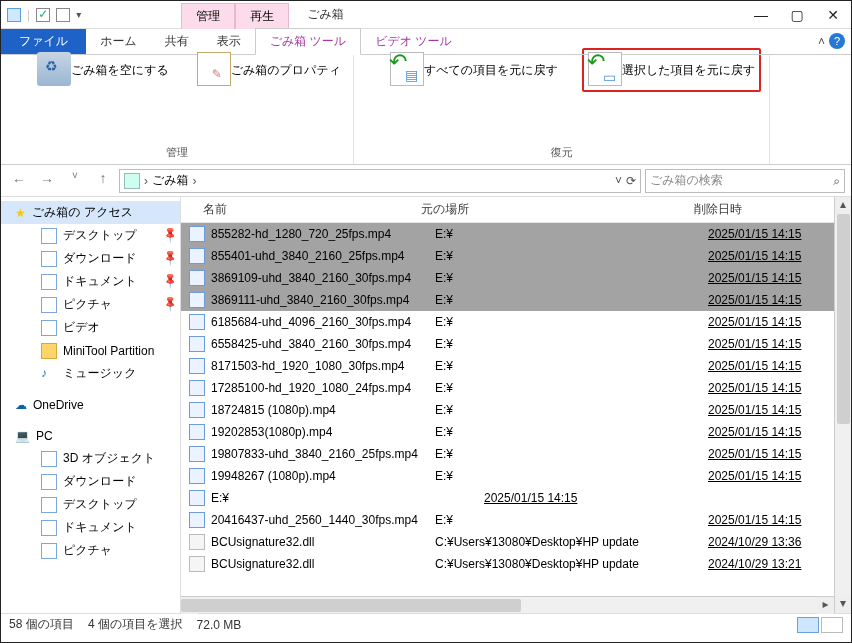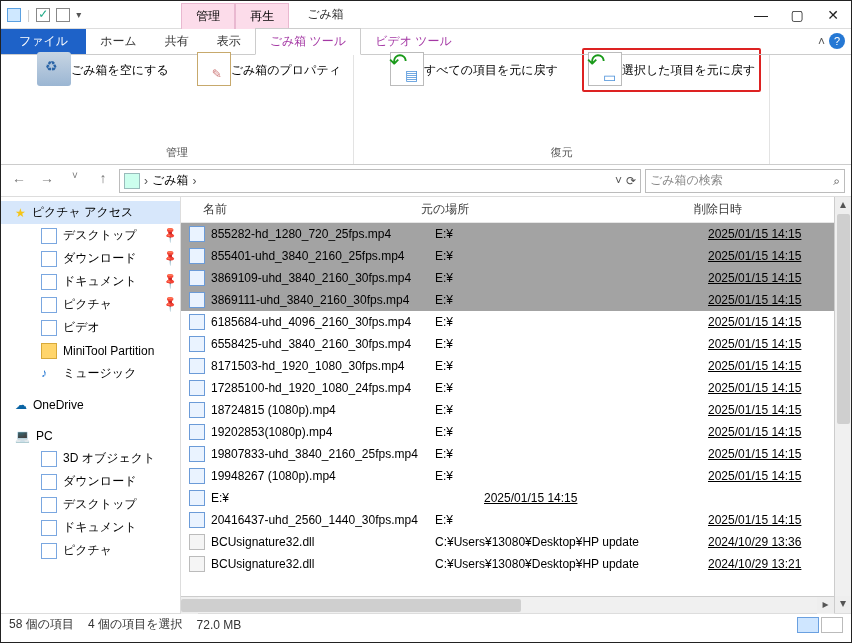--- a/index.html
+++ b/index.html
@@ -179,21 +179,21 @@
   <div class="search">
     <span>ごみ箱の検索</span>
     <span class="mag">⌕</span>
   </div>
 </div>
 
 <div class="body">
   <div class="sidebar">
     <div class="sitem quickbar">
         <span class="star">★</span>
-        <span>ピクチャ アクセス</span>
+        <span>ごみ箱の アクセス</span>
       </div>
     <div class="sitem l2">
         <div class="ico folder-b"></div>
         <span>デスクトップ</span>
         <span class="pin">📌</span>
       </div>
     <div class="sitem l2">
         <div class="ico folder-b"></div>
         <span>ダウンロード</span>
         <span class="pin">📌</span>

